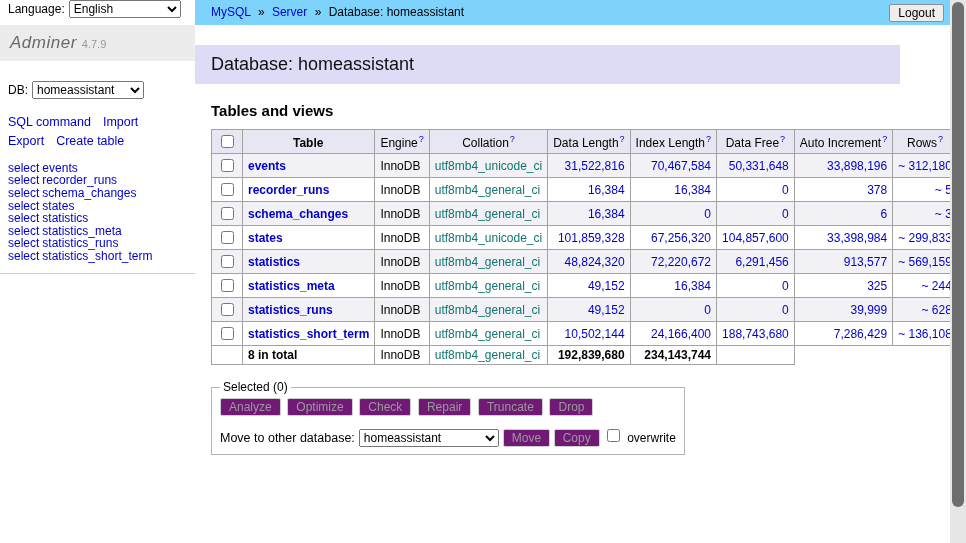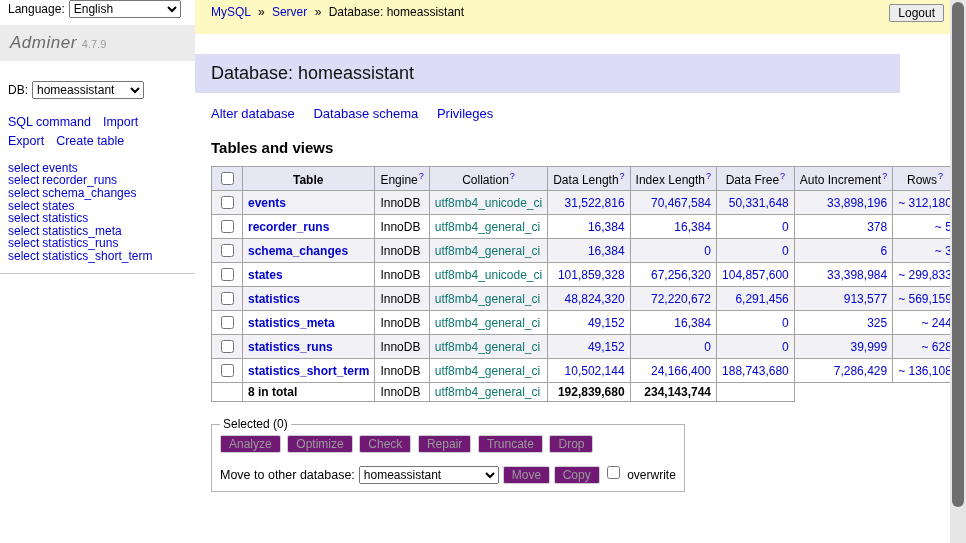--- a/index.html
+++ b/index.html
@@ -21,21 +21,21 @@
   .db-row select { font-size:12px; width:112px; margin-left:4px; }
   .side-actions { padding:14px 8px 0 8px; font-size:12.5px; line-height:1.55; }
   .side-actions a { margin-right:12px; }
   .side-tables { margin:10px 0 0 0; padding:0 8px 10px 8px; list-style:none;
     border-bottom:1px solid #ccc; }
   .side-tables li { line-height:12.6px; font-size:12px; white-space:nowrap; }
   .side-tables a.tbl { margin-left:3px; }
 
   
   .main { margin-left:195px; width:755px; position:relative; }
-  .breadcrumb { height:34px; background:#fef9c3; padding:5px 10px 0 16px; font-size:12px; }
+  .breadcrumb { height:25px; background:#7dd3fc; padding:5px 10px 0 16px; font-size:12px; }
   .breadcrumb .sep { color:#000; margin:0 4px; }
   .logout-btn { position:absolute; top:4px; right:22px; z-index:5;
     font-size:12px; padding:1px 8px; background:#ededed; border:1px solid #8f8f8f; border-radius:2px; cursor:pointer; }
   .page-title { margin:20px 50px 0 0; background:#dcdcf7; padding:9px 0 9px 16px;
     font-size:18px; font-weight:normal; color:#111; }
   .page-links { margin:13px 0 0 16px; font-size:13px; }
   .page-links a { margin-right:15px; }
   h3.section { margin:18px 0 0 16px; font-size:15px; font-weight:bold; }
 
   fieldset { border:1px solid #b3b3b3; margin:0; padding:4px 8px 7px 8px; }
@@ -113,25 +113,20 @@
   <div class="breadcrumb">
     <a>MySQL</a>
     <span class="sep">»</span>
     <a>Server</a>
     <span class="sep">»</span>
     <span>Database: homeassistant</span>
   </div>
 
   <h2 class="page-title">Database: homeassistant</h2>
 
-  <div class="page-links">
-    <a>Alter database</a>
-    <a>Database schema</a>
-    <a>Privileges</a>
-  </div>
 
   <h3 class="section">Tables and views</h3>
 
 
   <table class="db-tables">
     <thead>
       <tr id="table-head-row">
         <th class="check"><input type="checkbox" style=""></th>
 
   <th class="col-name"><span>Table</span><sup class="help"></sup></th>

